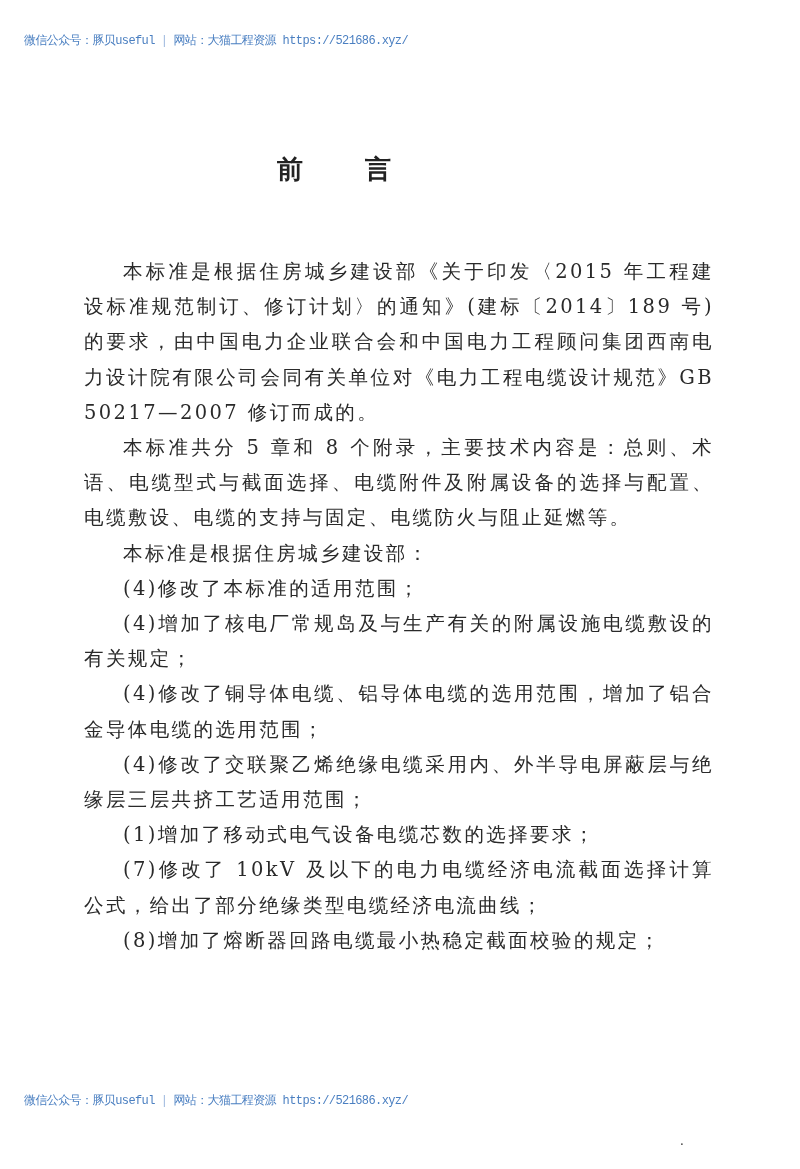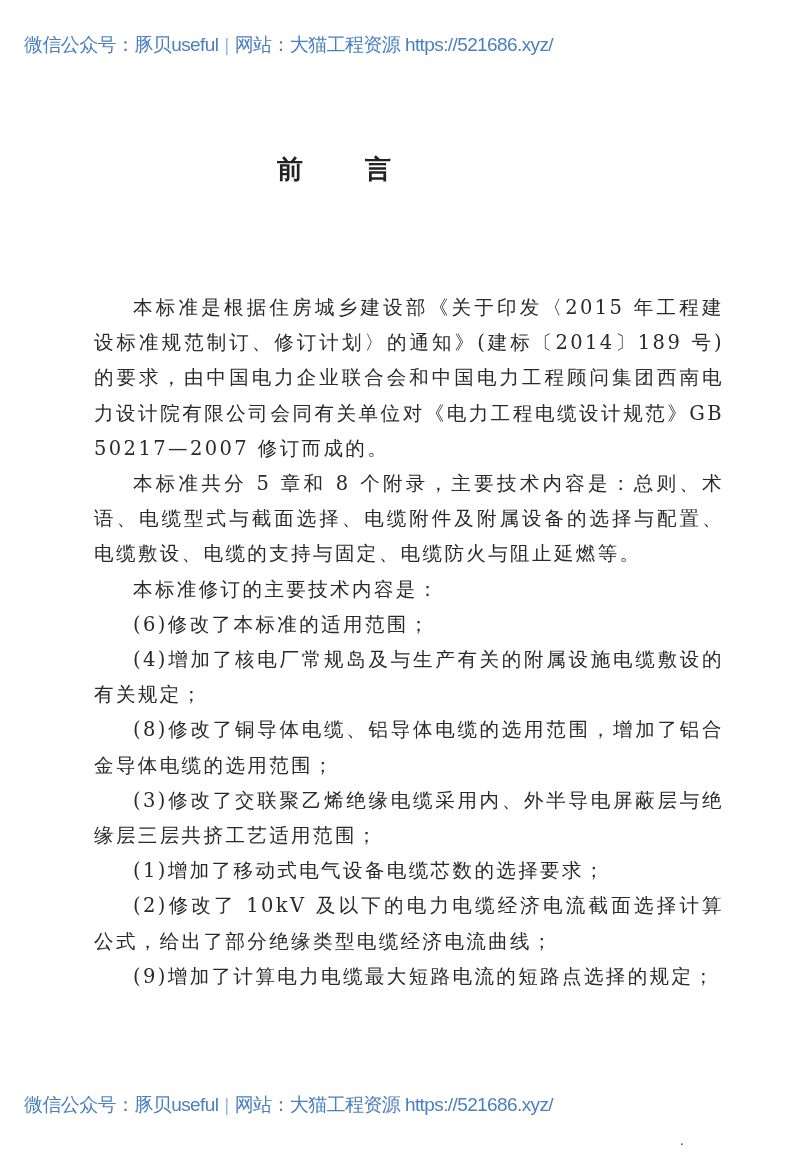--- a/index.html
+++ b/index.html
@@ -3,63 +3,62 @@
 <meta charset="utf-8">
 <style>
   html, body { margin:0; padding:0; }
   body {
     width:800px; height:1169px; background:#ffffff; position:relative; overflow:hidden;
     font-family: "DejaVu Serif", "Liberation Serif", serif;
     color:#2a2a2a;
   }
   .watermark {
     position:absolute; left:24px; width:760px;
-    font-family: Liberation Sans, sans-serif;
-    font-size:19px; color:#4a7fc1; white-space:nowrap; letter-spacing:-0.6px;
+    font-family: Liberation Mono, monospace;
+    font-size:12px; color:#4a7fc1; white-space:nowrap; letter-spacing:-0.6px;
   }
   .wm-top { top:32px; }
   .wm-bottom { top:1092px; }
   .wm-sep { color:#9bb6dd; margin:0 6px; }
   .title {
     position:absolute; top:152px; left:0; width:668px; text-align:center;
     font-family: "DejaVu Sans", "Liberation Sans", sans-serif;
     font-size:26px; font-weight:bold; color:#222;
   }
   .title span { display:inline-block; }
   .title .gap { width:62px; }
   .body {
-    position:absolute; top:254px; left:94px; width:630px;
+    position:absolute; top:254px; left:84px; width:630px;
     font-size:19.5px; line-height:35.2px; letter-spacing:2.4px;
     text-align:justify;
-    margin-top:36px;
   }
   .body p { margin:0; text-indent:39px; }
   .page-mark { position:absolute; left:680px; top:1138px; font-size:12px; color:#333; }
 </style>
 </head>
 <body>
 
 <div class="watermark wm-top">
   <span>微信公众号：豚贝useful</span><span class="wm-sep">|</span><span>网站：大猫工程资源 https://521686.xyz/</span>
 </div>
 
 <div class="title">
   <span>前</span><span class="gap"></span><span>言</span>
 </div>
 
 <div class="body">
   <p>本标准是根据住房城乡建设部《关于印发〈2015 年工程建设标准规范制订、修订计划〉的通知》(建标〔2014〕189 号)的要求，由中国电力企业联合会和中国电力工程顾问集团西南电力设计院有限公司会同有关单位对《电力工程电缆设计规范》GB 50217—2007 修订而成的。</p>
   <p>本标准共分 5 章和 8 个附录，主要技术内容是：总则、术语、电缆型式与截面选择、电缆附件及附属设备的选择与配置、电缆敷设、电缆的支持与固定、电缆防火与阻止延燃等。</p>
-  <p>本标准修订的主要技术内容是：</p>
-  <p>(6)修改了本标准的适用范围；</p>
+  <p>本标准是根据住房城乡建设部：</p>
+  <p>(4)修改了本标准的适用范围；</p>
   <p>(4)增加了核电厂常规岛及与生产有关的附属设施电缆敷设的有关规定；</p>
-  <p>(8)修改了铜导体电缆、铝导体电缆的选用范围，增加了铝合金导体电缆的选用范围；</p>
-  <p>(3)修改了交联聚乙烯绝缘电缆采用内、外半导电屏蔽层与绝缘层三层共挤工艺适用范围；</p>
+  <p>(4)修改了铜导体电缆、铝导体电缆的选用范围，增加了铝合金导体电缆的选用范围；</p>
+  <p>(4)修改了交联聚乙烯绝缘电缆采用内、外半导电屏蔽层与绝缘层三层共挤工艺适用范围；</p>
   <p>(1)增加了移动式电气设备电缆芯数的选择要求；</p>
-  <p>(2)修改了 10kV 及以下的电力电缆经济电流截面选择计算公式，给出了部分绝缘类型电缆经济电流曲线；</p>
-  <p>(9)增加了计算电力电缆最大短路电流的短路点选择的规定；</p>
+  <p>(7)修改了 10kV 及以下的电力电缆经济电流截面选择计算公式，给出了部分绝缘类型电缆经济电流曲线；</p>
+  <p>(8)增加了熔断器回路电缆最小热稳定截面校验的规定；</p>
 </div>
 
 <div class="watermark wm-bottom">
   <span>微信公众号：豚贝useful</span><span class="wm-sep">|</span><span>网站：大猫工程资源 https://521686.xyz/</span>
 </div>
 
 <div class="page-mark">·</div>
 
 </body></html>

